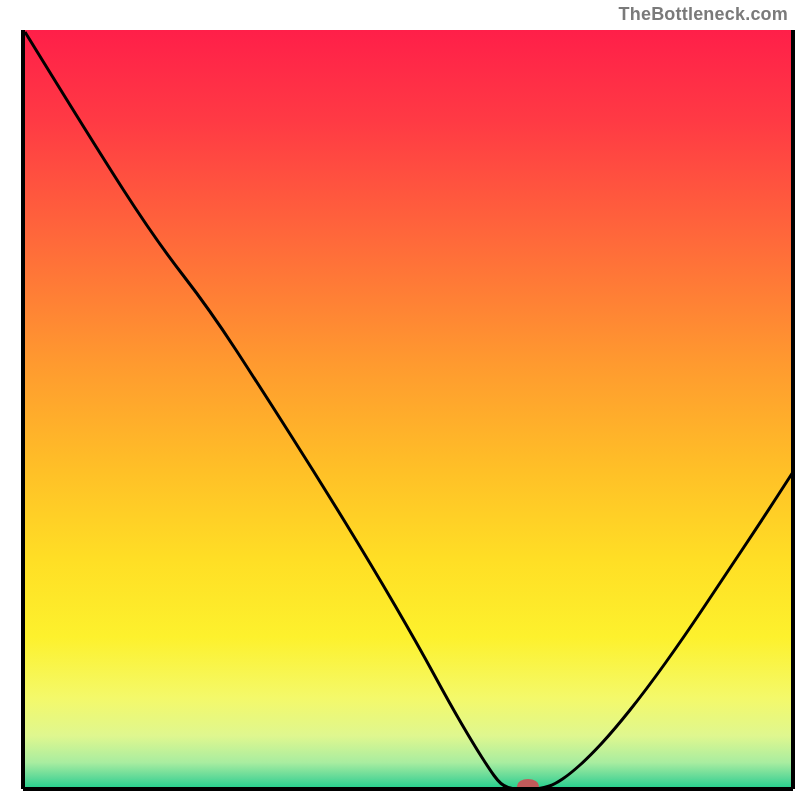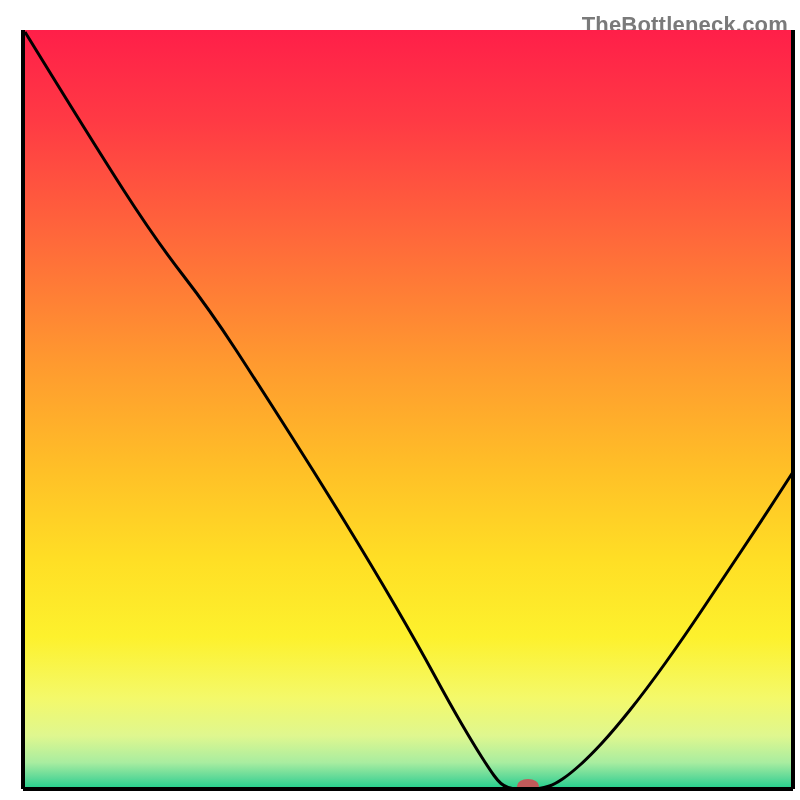--- a/index.html
+++ b/index.html
@@ -12,25 +12,24 @@
   }
   .stage {
     position: relative;
     width: 800px;
     height: 800px;
   }
   .attribution {
     position: absolute;
     top: 4px;
     right: 12px;
-    font-size: 22px;
+    font-size: 18px;
     font-weight: 600;
     color: #7a7a7a;
     letter-spacing: 0.2px;
-    margin-top: 8px;
   }
   svg {
     position: absolute;
     top: 0;
     left: 0;
     display: block;
   }
 </style>
 </head>
 <body>

